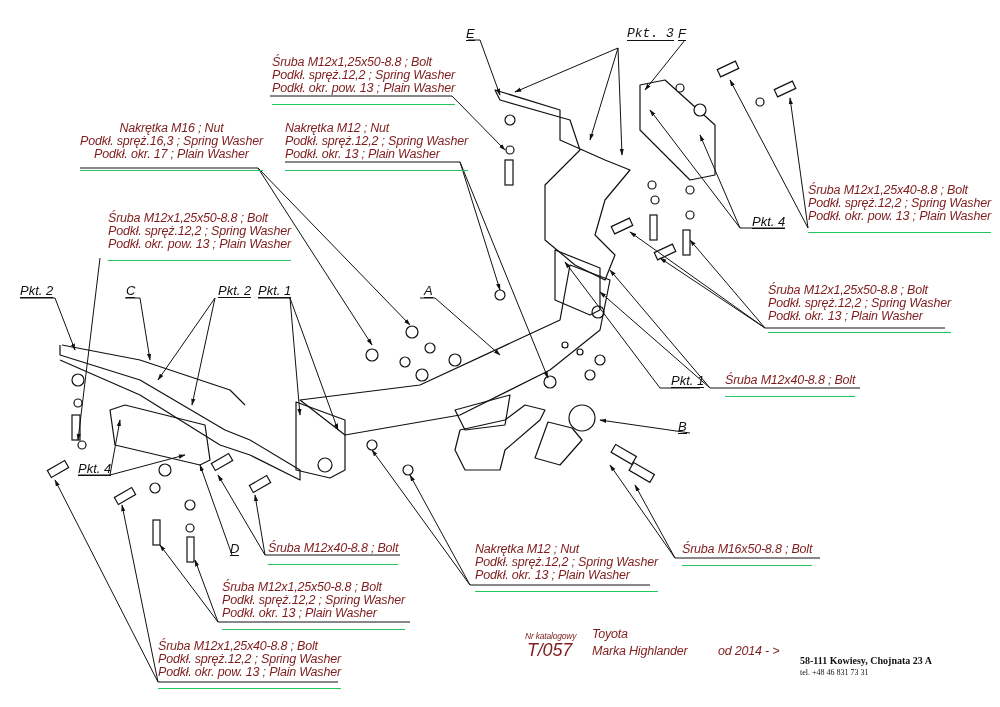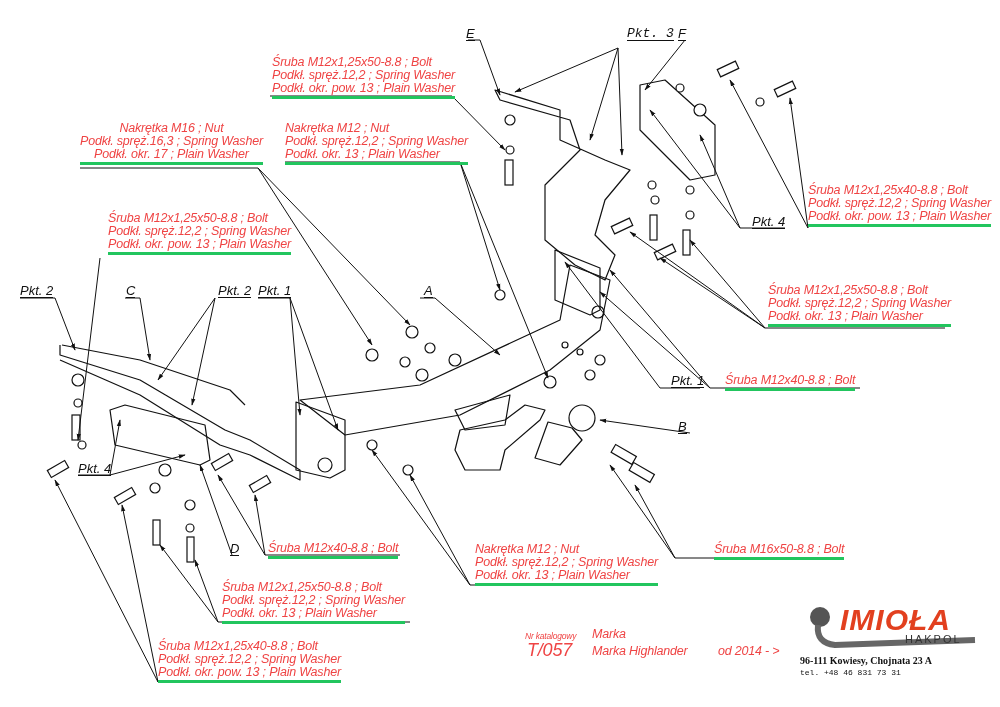--- a/index.html
+++ b/index.html
@@ -1,28 +1,28 @@
 <!DOCTYPE html>
 <html><head>
 <meta charset="utf-8">
 <style>
   html,body{margin:0;padding:0;background:#fff;}
   #stage{position:relative;width:1000px;height:707px;overflow:hidden;background:#fff;font-family:"Liberation Sans",sans-serif;}
   svg.drawing{position:absolute;left:0;top:0;}
-  .lbl{position:absolute;font-style:italic;font-size:12.5px;line-height:13px;color:#ef4444;white-space:nowrap;letter-spacing:-0.2px;}
+  .lbl{position:absolute;font-style:italic;font-size:12.5px;line-height:13px;color:#7f1d1d;white-space:nowrap;letter-spacing:-0.2px;}
   .lbl div{white-space:nowrap;}
-  .ul{border-bottom:3px solid #22c55e;padding-bottom:1px;}
+  .ul{border-bottom:1px solid #22c55e;padding-bottom:9px;}
   .letter{position:absolute;font-style:italic;font-size:13px;color:#111;border-bottom:1px solid #111;line-height:13px;}
   .small{font-size:8.5px;}
   .catno{font-size:18px;}
   .logo{position:absolute;left:800px;top:595px;width:180px;height:100px;}
   .logo-word{position:absolute;left:40px;top:8px;font-family:"Liberation Sans",sans-serif;font-style:italic;font-weight:bold;font-size:30px;color:#e2401f;letter-spacing:1px;}
   .logo-sub{position:absolute;left:105px;top:38px;font-family:"Liberation Sans",sans-serif;font-size:11px;letter-spacing:2px;color:#333;}
   .addr{position:absolute;left:800px;top:655px;font-family:"Liberation Serif",serif;font-weight:bold;font-size:10px;color:#111;}
-  .tel{position:absolute;left:800px;top:668px;font-family:Liberation Mono, monospace;font-size:8px;color:#111;}
+  .tel{position:absolute;left:800px;top:668px;font-family:Liberation Serif, serif;font-size:8px;color:#111;}
 </style>
 </head>
 <body>
 
 <div id="stage">
 
 <svg class="drawing" width="1000" height="707" viewBox="0 0 1000 707">
   <defs>
     <marker id="ar" viewBox="0 0 10 10" refX="9" refY="5" markerWidth="7" markerHeight="7" orient="auto-start-reverse">
       <path d="M0,2 L10,5 L0,8 z" fill="#111"></path>
@@ -200,49 +200,41 @@
   <div>Śruba M12x1,25x50-8.8 ;  Bolt</div>
   <div>Podkł. spręż.12,2 ; Spring Washer</div>
   <div class="ul">Podkł. okr. 13 ; Plain Washer</div>
 </div>
 <div class="lbl" style="left:725px;top:374px;">
   <div class="ul">Śruba M12x40-8.8 ;  Bolt</div>
 </div>
 <div class="lbl" style="left:268px;top:542px;">
   <div class="ul">Śruba M12x40-8.8 ;  Bolt</div>
 </div>
-<div class="lbl" style="left:682px;top:543px;margin-left:32px;">
+<div class="lbl" style="left:682px;top:543px;">
   <div class="ul">Śruba M16x50-8.8 ;  Bolt</div>
 </div>
 <div class="lbl" style="left:475px;top:543px;">
   <div>Nakrętka  M12 ; Nut</div>
   <div>Podkł. spręż.12,2 ; Spring Washer</div>
   <div class="ul">Podkł. okr. 13 ; Plain Washer</div>
 </div>
 <div class="lbl" style="left:222px;top:581px;">
   <div>Śruba M12x1,25x50-8.8 ;  Bolt</div>
   <div>Podkł. spręż.12,2 ; Spring Washer</div>
   <div class="ul">Podkł. okr. 13 ; Plain Washer</div>
 </div>
 <div class="lbl" style="left:158px;top:640px;">
   <div>Śruba M12x1,25x40-8.8 ;  Bolt</div>
   <div>Podkł. spręż.12,2 ; Spring Washer</div>
   <div class="ul">Podkł. okr. pow. 13 ; Plain Washer</div>
 </div>
 
 <div class="lbl small" style="left:525px;top:630px;">Nr katalogowy</div>
 <div class="lbl catno" style="left:527px;top:644px;">T/057</div>
-<div class="lbl" style="left:592px;top:628px;">Marka</div>
+<div class="lbl" style="left:592px;top:628px;">Toyota</div>
 <div class="lbl" style="left:592px;top:645px;">Marka Highlander</div>
 <div class="lbl" style="left:718px;top:645px;text-align:center;">od 2014 - &gt;</div>
 
-<div class="logo">
-  <svg width="180" height="60" style="position:absolute;left:0;top:0;">
-    <circle cx="20" cy="22" r="10" fill="#555"></circle>
-    <path d="M18,30 Q16,48 35,50 L175,45" stroke="#666" stroke-width="6" fill="none"></path>
-  </svg>
-  <span class="logo-word">IMIOŁA</span>
-  <span class="logo-sub">HAKPOL</span>
-</div>
-<div class="addr">96-111 Kowiesy, Chojnata 23 A</div>
+<div class="addr">58-111 Kowiesy, Chojnata 23 A</div>
 <div class="tel">tel. +48 46 831 73 31</div>
 
 </div>
 
 </body></html>

